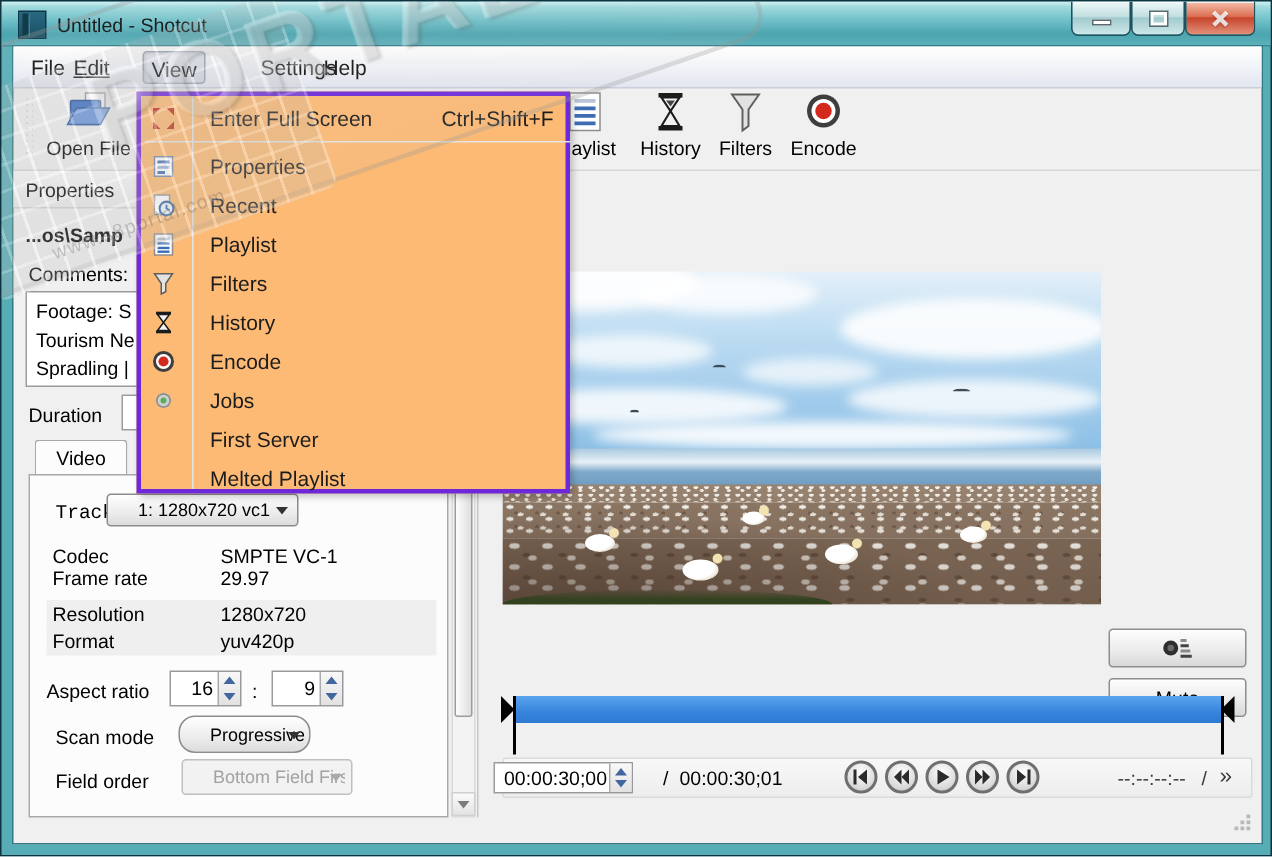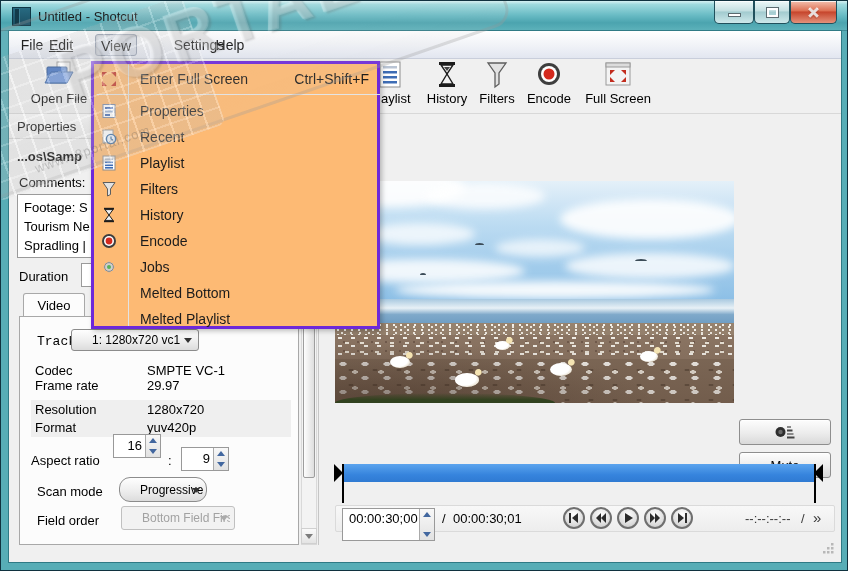--- a/index.html
+++ b/index.html
@@ -202,31 +202,20 @@
     <span class="lbl">Filters</span>
   </div>
   <div class="a tbtn" style="left:522px;width:52px;">
     <svg width="28" height="28" viewBox="0 0 28 28">
       <circle cx="14" cy="13" r="11" fill="#3e3e3e"></circle>
       <circle cx="14" cy="13" r="8" fill="#fff"></circle>
       <circle cx="14" cy="13" r="5.5" fill="#d42a1e"></circle>
     </svg>
     <span class="lbl">Encode</span>
   </div>
-  <div class="a tbtn" style="left:580px;width:74px;">
-    <svg width="30" height="28" viewBox="0 0 30 28">
-      <rect x="3" y="2" width="24" height="22" fill="#f4f4f4" stroke="#9a9a9a"></rect>
-      <rect x="3" y="2" width="24" height="4" fill="#dcdcdc" stroke="#9a9a9a"></rect>
-      <path d="M7 9 L12 9 L7 14 Z" fill="#c22d1e"></path>
-      <path d="M23 9 L18 9 L23 14 Z" fill="#c22d1e"></path>
-      <path d="M7 21 L7 16 L12 21 Z" fill="#c22d1e"></path>
-      <path d="M23 21 L23 16 L18 21 Z" fill="#c22d1e"></path>
-    </svg>
-    <span class="lbl">Full Screen</span>
-  </div>
   <div class="a tb-sep"></div>
 
   <div class="a dock-head">
     <span>Properties</span>
   </div>
   <div class="a dock-edge"></div>
   <div class="a t13 bold" style="left:16px;top:148px;">...os\Samp</div>
   <div class="a t13" style="left:18px;top:174px;">Comments:</div>
   <div class="a field" style="left:16px;top:193px;width:248px;height:64px;padding:3px 6px;font-size:13px;line-height:19px;">
     <div>Footage: S</div>
@@ -256,21 +245,21 @@
   <div class="a prow" style="top:375px;">
     <span class="pl">Frame rate</span>
       <span class="pv">29.97</span>
   </div>
   <div class="a prow alt" style="top:417px;">
     <span class="pl">Format</span>
       <span class="pv">yuv420p</span>
   </div>
 
   <div class="a t13" style="left:30px;top:452px;">Aspect ratio</div>
-  <div class="a spin" style="left:112px;top:433px;width:48px;height:24px;text-align:right;">
+  <div class="a spin" style="left:112px;top:446px;width:48px;height:24px;text-align:right;">
     <span class="sval">16</span>
     <span class="spinner">
         <i class="sp-up"></i>
         <i class="sp-dn"></i>
       </span>
   </div>
   <div class="a t13" style="left:167px;top:452px;">:</div>
   <div class="a spin" style="left:180px;top:446px;width:48px;height:24px;">
     <span class="sval">9</span>
     <span class="spinner">
@@ -342,21 +331,21 @@
   </div>
 
   <div class="a tl-blue"></div>
   <div class="a tri-r"></div>
   <div class="a mark-bar" style="left:341px;"></div>
   <div class="a tri-l"></div>
   <div class="a mark-bar" style="left:813px;"></div>
 
 
   <div class="a transport"></div>
-  <div class="a spin" style="left:341px;top:507px;width:93px;height:33px;">
+  <div class="a spin" style="left:328px;top:507px;width:93px;height:21px;">
     <span style="position:absolute;left:6px;top:2px;font-size:13px;">00:00:30;00</span>
     <span class="spinner">
         <i class="sp-up"></i>
         <i class="sp-dn"></i>
       </span>
   </div>
   <span class="a ttime" style="left:441px;top:510px;">/</span>
   <span class="a ttime" style="left:452px;top:510px;">00:00:30;01</span>
 
   <div class="a pbtn" style="left:562px;">
@@ -468,21 +457,21 @@
     <div class="menu-item" style="top:190px;">
       <svg class="mi-ic" viewBox="0 0 16 16">
         <rect x="4" y="4" width="8" height="8" fill="#b9b9b9" transform="rotate(45 8 8)"></rect>
         <rect x="4" y="4" width="8" height="8" fill="#b9b9b9"></rect>
         <circle cx="8" cy="8" r="4.4" fill="#cfcfcf" stroke="#8a8a8a"></circle>
         <circle cx="8" cy="8" r="2" fill="#58b058"></circle>
       </svg>
       <span class="mi-lbl">Jobs</span>
     </div>
     <div class="menu-item" style="top:216px;">
-      <span class="mi-lbl">Melted Bottom</span>
+      <span class="mi-lbl">First Server</span>
     </div>
     <div class="menu-item" style="top:242px;">
       <span class="mi-lbl">Melted Playlist</span>
     </div>
   </div>
 
   <div class="a wm">
     <div class="wm-board">
       <div class="wm-keys"></div>
     </div>

